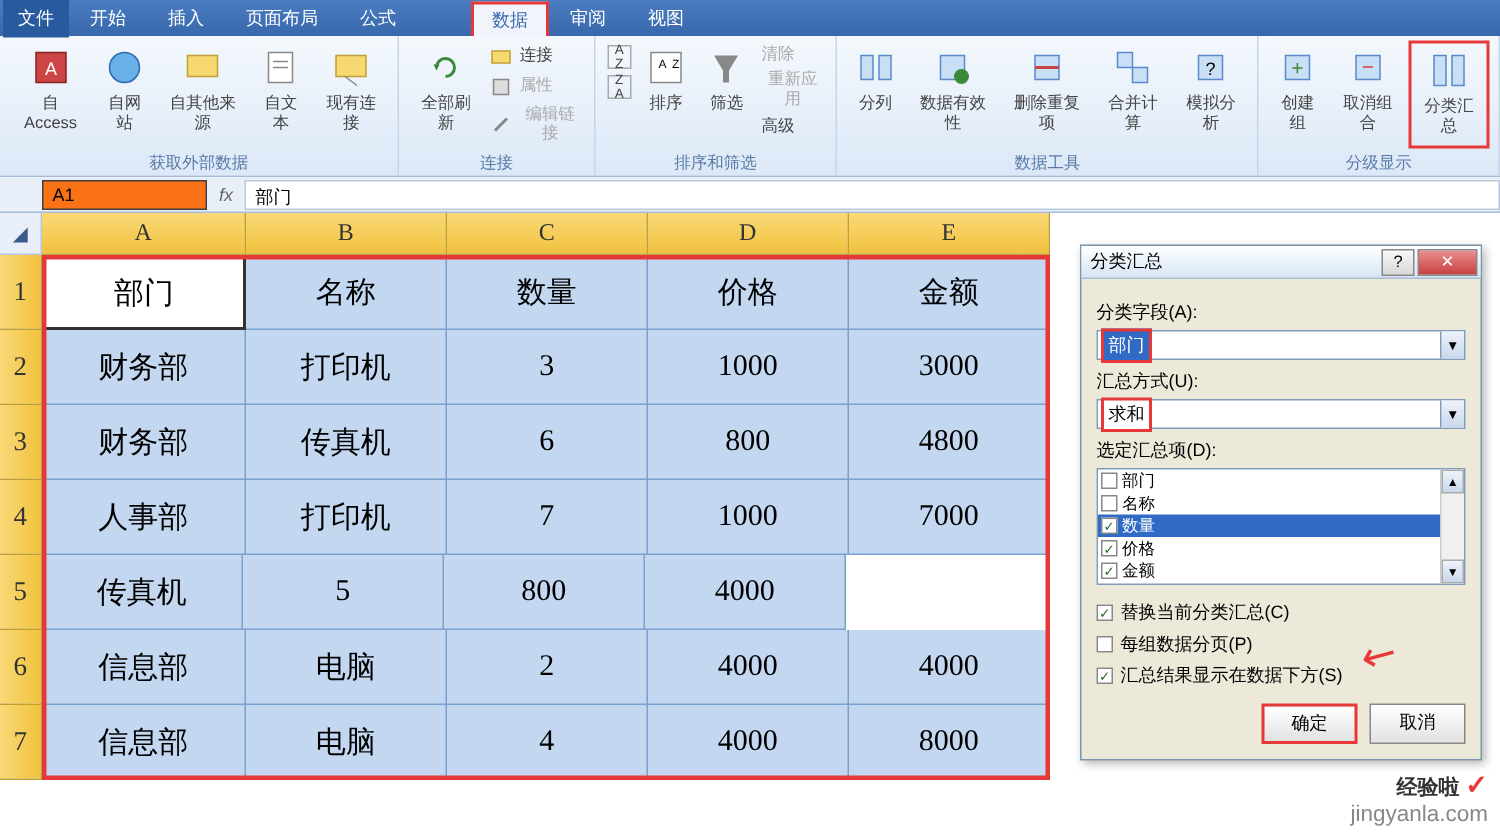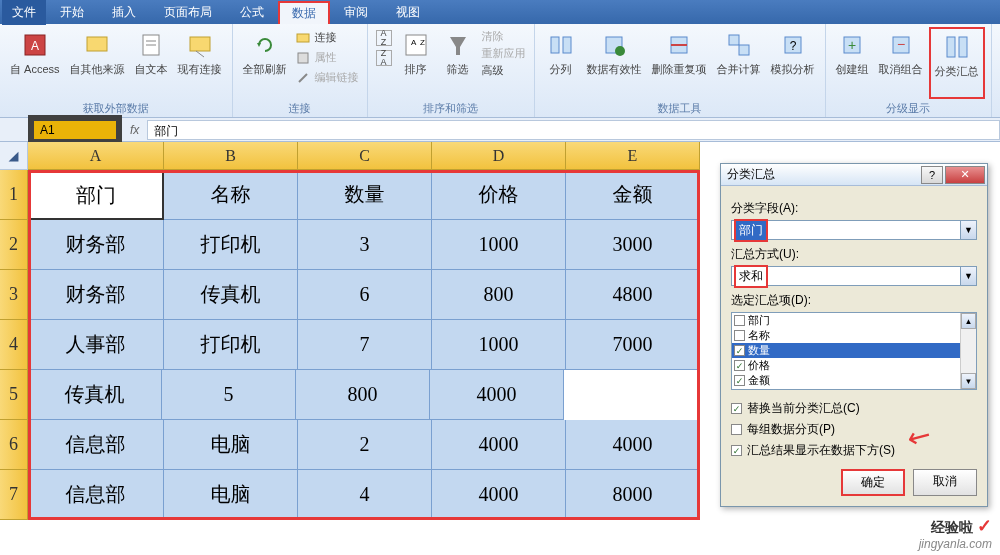--- a/index.html
+++ b/index.html
@@ -1,35 +1,35 @@
 <!DOCTYPE html>
 <html><head>
 <meta charset="utf-8">
 <style>
 * { margin: 0; padding: 0; box-sizing: border-box; font-family: "Microsoft YaHei", SimSun, Arial, sans-serif; }
 body { background: #fff; width: 1000px; height: 555px; overflow: hidden; position: relative; }
 
 .menubar { height: 24px; background: linear-gradient(#4a7cbf, #3668ab); display: flex; align-items: center; padding-left: 2px; font-size: 12px; color: #fff; }
 .menubar .tab { padding: 4px 14px; cursor: pointer; }
-.menubar .tab.active { background: #f1f5fb; color: #3a6aae; border: 2px solid #e63838; border-bottom: none; padding: 2px 12px; }
+.menubar .tab.active { background: #f1f5fb; color: #3a6aae; border: 2px solid #e63838; border-bottom: none; padding: 2px 12px; margin-left: 36px; }
 .menubar .file { background: #2a5a9e; padding: 4px 10px; }
 
 .ribbon { height: 94px; background: linear-gradient(#f4f8fd, #dce8f7); border-bottom: 1px solid #a7bcd8; display: flex; font-size: 11px; color: #444; }
 .rgroup { border-right: 1px solid #c4d5ea; padding: 3px 6px 2px 6px; display: flex; flex-direction: column; justify-content: space-between; align-items: center; }
 .rgroup .items { display: flex; gap: 2px; flex: 1; }
 .rgroup .glabel { font-size: 11px; color: #5a7ba8; text-align: center; padding-top: 2px; height: 16px; }
 .ritem { display: flex; flex-direction: column; align-items: center; justify-content: flex-start; padding: 2px 4px; text-align: center; line-height: 1.2; cursor: pointer; min-width: 36px; }
 .ritem .ricon { width: 32px; height: 32px; margin-bottom: 2px; display: flex; align-items: center; justify-content: center; }
 .ritem.small { flex-direction: row; min-width: auto; padding: 1px 2px; gap: 4px; }
 .ritem.small .ricon { width: 16px; height: 16px; margin: 0; }
 .smallcol { display: flex; flex-direction: column; justify-content: flex-start; gap: 2px; padding-top: 2px; }
 .redbox { border: 2px solid #e63838; }
 
 .namebox-row { height: 24px; background: #e8eff9; border-bottom: 1px solid #a7bcd8; display: flex; align-items: center; font-size: 12px; }
-.namebox { width: 94px; border: 6px solid #404040; background: #eab308; padding: 2px 6px; margin-left: 28px; }
+.namebox { width: 110px; border: 1px solid #404040; background: #f97316; padding: 2px 6px; margin-left: 28px; }
 .fx { padding: 0 8px; font-style: italic; color: #666; }
 .fbar { flex: 1; background: #fff; border: 1px solid #b8c8dd; padding: 2px 6px; height: 20px; }
 
 .sheet { position: relative; }
 .colhdr { display: flex; height: 28px; }
 .rowhdr { width: 28px; background: #e8eff9; border-right: 1px solid #b5c8e0; border-bottom: 1px solid #b5c8e0; display: flex; align-items: center; justify-content: center; font-size: 13px; color: #3a5a8a; }
 .ch { background: linear-gradient(#f9d978, #f2c23e); border-right: 1px solid #c0a030; border-bottom: 1px solid #c0a030; display: flex; align-items: center; justify-content: center; font-size: 16px; color: #333; font-family: "Times New Roman", serif; }
 .ch.A { width: 136px; } .ch.B { width: 134px; } .ch.C { width: 134px; } .ch.D { width: 134px; } .ch.E { width: 134px; }
 
 .datarow { display: flex; height: 50px; }
@@ -60,21 +60,21 @@
 .dialog .btnrow { display: flex; justify-content: flex-end; gap: 8px; margin-top: 10px; }
 .dialog .dbtn { padding: 3px 10px; border: 1px solid #888; background: linear-gradient(#fff, #e2e2e2); cursor: pointer; font-size: 12px; min-width: 64px; text-align: center; }
 .dialog .dbtn.redframe { border: 2px solid #e63838; }
 .scrollbar-v { position: absolute; right: 0; top: 0; bottom: 0; width: 16px; background: #f0f0f0; border-left: 1px solid #ccc; }
 .scrollbar-v .thumb-arrow { height: 16px; background: linear-gradient(#eef3fb,#c8d8ec); border: 1px solid #aaa; display:flex;align-items:center;justify-content:center;font-size:8px; }
 
 .redarrow { position: absolute; color: #e63838; font-size: 28px; transform: rotate(30deg); }
 .watermark { position: absolute; right: 8px; bottom: 4px; text-align: right; font-size: 14px; }
 .watermark .wm1 { color: #333; font-weight: bold; }
 .watermark .wm1 .chk2 { color: #e63838; font-size: 18px; }
-.watermark .wm2 { color: #888; font-size: 12px; font-style: italic; }
+.watermark .wm2 { color: #888; font-size: 15px; }
 </style>
 </head>
 <body>
 
 <div class="menubar">
   <div class="tab file">文件</div>
   <div class="tab">开始</div>
   <div class="tab">插入</div>
   <div class="tab">页面布局</div>
   <div class="tab">公式</div>
@@ -91,20 +91,28 @@
             <svg width="28" height="28">
               <rect x="4" y="4" width="20" height="20" fill="#c44" stroke="#822"></rect>
               <text x="14" y="19" font-size="12" fill="#fff" text-anchor="middle">A</text>
             </svg>
           </div>
           <span>自 Access</span>
         </div>
       <div class="ritem">
           <div class="ricon">
             <svg width="28" height="28">
+              <circle cx="14" cy="14" r="10" fill="#6ab0e8" stroke="#2a6aae"></circle>
+            </svg>
+          </div>
+          <span>自网站</span>
+        </div>
+      <div class="ritem">
+          <div class="ricon">
+            <svg width="28" height="28">
               <rect x="4" y="6" width="20" height="14" fill="#f8d870" stroke="#c0a030"></rect>
             </svg>
           </div>
           <span>自其他来源</span>
         </div>
       <div class="ritem">
           <div class="ricon">
             <svg width="28" height="28">
               <rect x="6" y="4" width="16" height="20" fill="#fff" stroke="#888"></rect>
               <line x1="9" y1="10" x2="19" y2="10" stroke="#888"></line>

